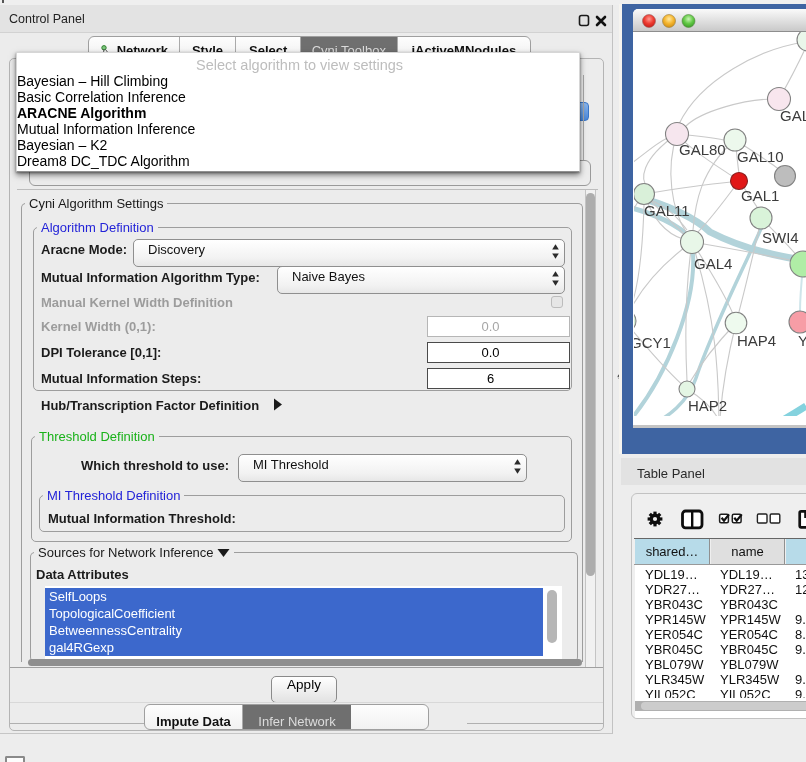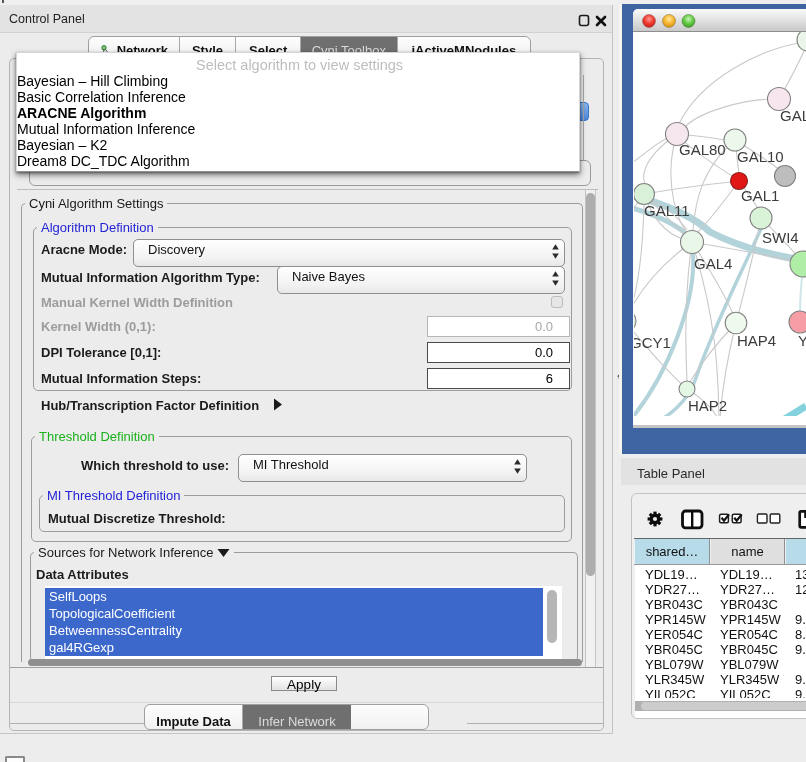--- a/index.html
+++ b/index.html
@@ -2,21 +2,21 @@
 <html><head><meta charset="utf-8">
 <style>
 *{margin:0;padding:0;box-sizing:border-box}
 html,body{width:806px;height:762px;overflow:hidden;background:#ededed;font-family:"Liberation Sans",sans-serif;position:relative}
 .ab{position:absolute}
 .bl{font-weight:bold;font-size:13px;color:#1b1b1b;white-space:nowrap}
 .gb{position:absolute;border:1px solid #9d9d9d;border-radius:5px}
 .gl{position:absolute;background:#ececec;padding:0 4px;font-size:13px;white-space:nowrap}
 .combo{position:absolute;height:28px;border:1px solid #8f8f8f;border-radius:5px;background:linear-gradient(#ffffff,#f2f2f2 70%,#e7e7e7);font-size:13px;color:#111;line-height:20px;padding-left:14px}
 .carr{position:absolute;right:5.5px;top:3.5px;width:7px;height:15px}
-.field{position:absolute;background:#fff;font-size:13px;text-align:right;padding-right:16px}
+.field{position:absolute;background:#fff;font-size:13px;text-align:center;padding-right:16px}
 .tabseg{display:flex;position:absolute;border:1px solid #9f9f9f;border-radius:6px;background:linear-gradient(#fdfdfd,#f1f1f1);overflow:hidden}
 .seg{font-size:13px;font-weight:bold;color:#111;display:flex;align-items:flex-end;justify-content:center;border-left:1px solid #aaa}
 .seg:first-child{border-left:none}
 .seg.dark{background:#6f6f6f;color:#dcdcdc;font-weight:normal}
 </style></head>
 <body>
 
 <div class="ab" style="left:0;top:0;width:806px;height:5px;background:#efefef"></div>
 <div class="ab" style="left:2px;top:0;width:1.5px;height:2.5px;background:#555"></div>
 
@@ -88,40 +88,40 @@
 
   <div class="ab bl" style="left:81px;top:453px">Which threshold to use:</div>
   <div class="combo" style="left:238px;top:449px;width:289px">MI Threshold<svg class="carr" viewBox="0 0 7 15">
         <path d="M3.5,0.2 L6.8,5.6 H0.2 Z" fill="#2b2b2b"></path>
         <path d="M3.5,14.8 L6.8,9.4 H0.2 Z" fill="#2b2b2b"></path>
       </svg></div>
 
   <div class="gb" style="left:39px;top:490px;width:526px;height:37px"></div>
   <div class="gl" style="left:43px;top:483px;color:#2323d8">MI Threshold Definition</div>
 
-  <div class="ab bl" style="left:48px;top:506px">Mutual Discretize Threshold:</div>
+  <div class="ab bl" style="left:48px;top:506px">Mutual Information Threshold:</div>
 
   <div class="gb" style="left:30px;top:547px;width:548px;height:110px;border-bottom:none"></div>
   <div class="gl" style="left:34px;top:540px;color:#1a1a1a">Sources for Network Inference <svg style="vertical-align:-1px" width="13" height="10" viewBox="0 0 13 10">
         <path d="M0.5,1 L12.5,1 L6.5,9 Z" fill="#1a1a1a"></path>
       </svg></div>
 
   <div class="ab bl" style="left:36px;top:562px">Data Attributes</div>
 
   <div class="ab" style="left:45px;top:581px;width:517px;height:76px;background:#fff"></div>
   <div class="ab" style="left:45px;top:583px;width:498px;height:68px;background:#3c68cc;color:#fff;font-size:13px;line-height:17px;padding-left:4px">SelfLoops<br>TopologicalCoefficient<br>BetweennessCentrality<br>gal4RGexp</div>
   <div class="ab" style="left:547px;top:585px;width:10px;height:53px;background:#b6b6b6;border-radius:5px"></div>
 
   <div class="ab" style="left:17px;top:184px;width:581px;height:1px;background:#bdbdbd"></div>
   <div class="ab" style="left:584.5px;top:185px;width:11px;height:477px;background:#f1f1f1;border-left:1px solid #c4c4c4;border-right:1px solid #c4c4c4"></div>
   <div class="ab" style="left:585.5px;top:188px;width:9.5px;height:383px;background:#adadad;border-radius:5px"></div>
   <div class="ab" style="left:28px;top:653.5px;width:554px;height:7px;background:#8f8f8f;border-radius:4px"></div>
   <div class="ab" style="left:10px;top:662px;width:593px;height:1px;background:#a0a0a0"></div>
 
-  <div class="ab" style="left:271px;top:671px;width:66px;height:15px;border:1px solid #8a8a8a;border-radius:0;background:linear-gradient(#ffffff,#e2e2e2);font-size:13.5px;color:#000;text-align:center;line-height:15px">Apply</div>
+  <div class="ab" style="left:271px;top:671px;width:66px;height:27px;border:1px solid #8a8a8a;border-radius:5px;background:linear-gradient(#ffffff,#e2e2e2);font-size:13.5px;color:#000;text-align:center;line-height:15px">Apply</div>
 
   <div class="ab" style="left:10px;top:697px;width:593px;height:1px;background:#d8d8d8"></div>
   <div class="ab" style="left:10px;top:718px;width:134px;height:1px;background:#b0b0b0"></div>
   <div class="ab" style="left:467px;top:718px;width:136px;height:1px;background:#b0b0b0"></div>
   <div class="tabseg" style="left:144px;top:699px;width:285px;height:26px">
     <div class="seg" style="width:97px">Impute Data</div>
     <div class="seg dark" style="width:109px">Infer Network</div>
   </div>
 </div>
 

